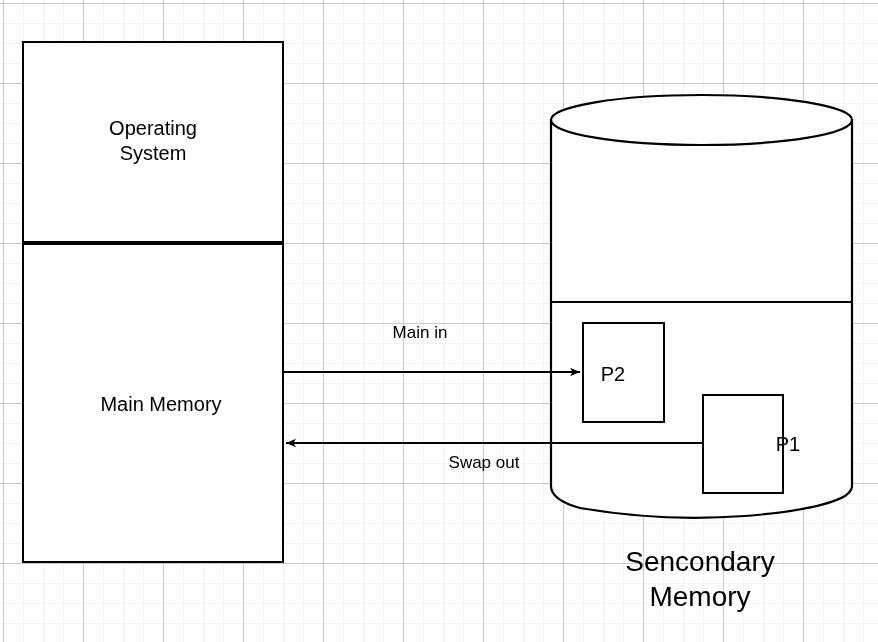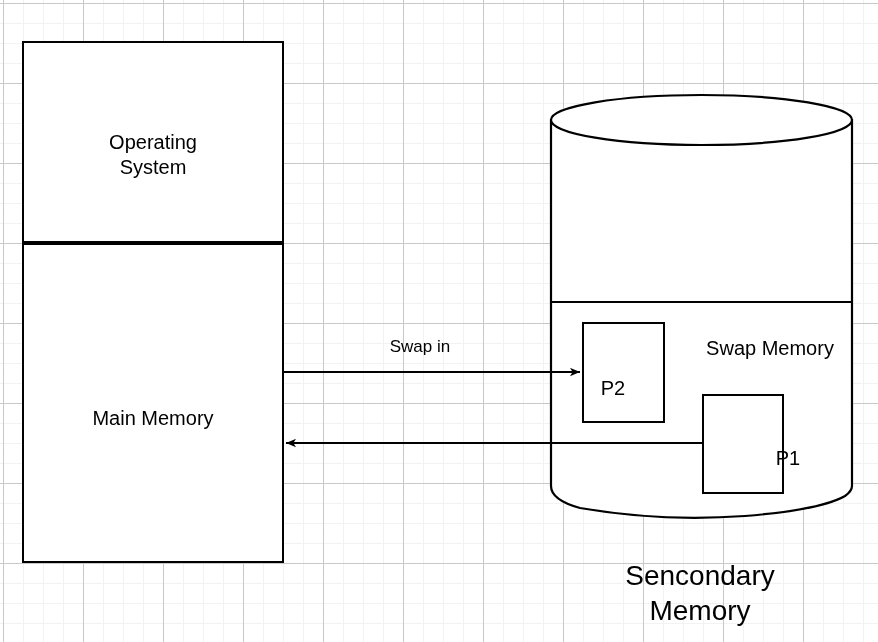--- a/index.html
+++ b/index.html
@@ -28,38 +28,37 @@
     background: #ffffff;
     border: 2px solid #000000;
   }
   .label {
     position: absolute;
     color: #000000;
     text-align: center;
     line-height: 1.24;
     white-space: pre-line;
     font-family: "Liberation Sans", sans-serif;
-    margin-top: 14px;
   }
   svg.overlay {
     position: absolute;
     left: 0;
     top: 0;
     width: 878px;
     height: 642px;
     overflow: visible;
     pointer-events: none;
   }
   svg.overlay * { pointer-events: auto; }
 
   
   #os-box      { left: 22px;  top: 41px;  width: 262px; height: 202px; }
   #mm-box      { left: 22px;  top: 243px; width: 262px; height: 320px; }
   #os-label    { left: 22px;  top: 116px; width: 262px; font-size: 20px; }
-  #mm-label    { left: 22px;  top: 392px; width: 262px; font-size: 20px; }
+  #mm-label    { left: 30px;  top: 392px; width: 262px; font-size: 20px; }
 
   
   #p2-box      { left: 582px; top: 322px; width: 83px;  height: 101px; }
   #p1-box      { left: 702px; top: 394px; width: 82px;  height: 100px; }
   #p2-label    { left: 582px; top: 362px; width: 62px;  font-size: 20px; }
   #p1-label    { left: 738px; top: 432px; width: 100px;  font-size: 20px; }
 
   
   #swap-memory-label   { left: 680px; top: 322px; width: 180px; font-size: 20px; }
   #swap-in-label       { left: 330px; top: 322px; width: 180px; font-size: 17px; }
@@ -100,18 +99,18 @@
   <div class="label" id="p2-label">P2</div>
 
   <svg class="overlay">
     <line x1="284" y1="372" x2="580" y2="372" stroke="#000000" stroke-width="2.2" marker-end="url(#arrow-right)"></line>
     <line x1="702" y1="443" x2="286" y2="443" stroke="#000000" stroke-width="2.2" marker-end="url(#arrow-left)"></line>
   </svg>
 
   <div class="shape" id="p1-box"></div>
   <div class="label" id="p1-label">P1</div>
 
-  <div class="label" id="swap-memory-label">Swap Memory</div>
-  <div class="label" id="swap-in-label">Swap in</div>
+  <div class="label" id="swap-in-label">Main in</div>
+  <div class="label" id="swap-out-label">Swap out</div>
   <div class="label" id="secondary-memory-label">Sencondary
 Memory</div>
 
 </div>
 
 </body></html>

